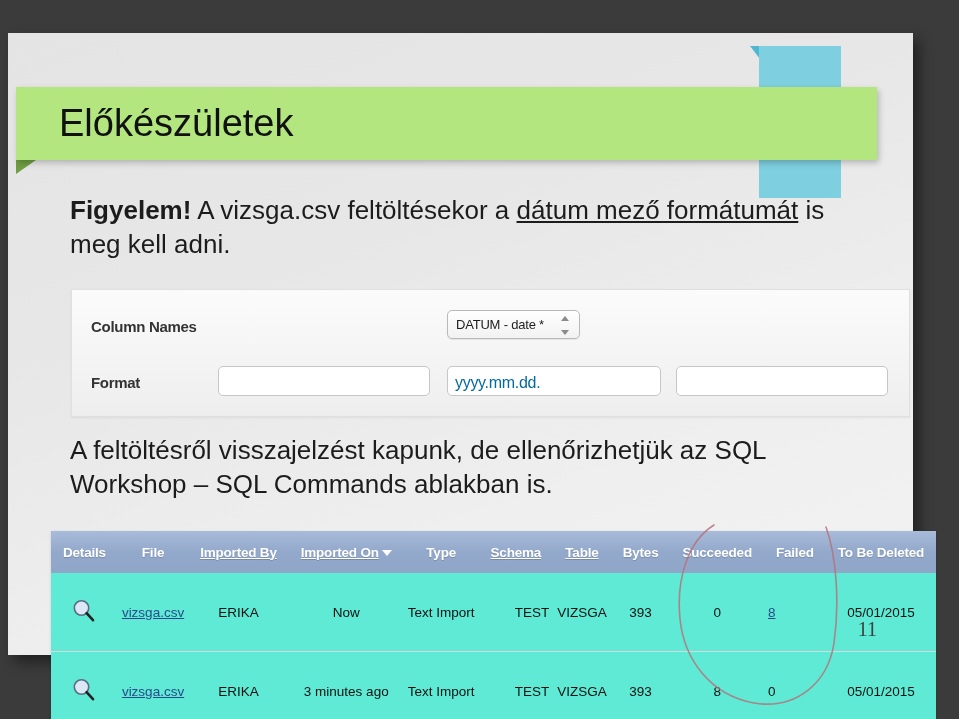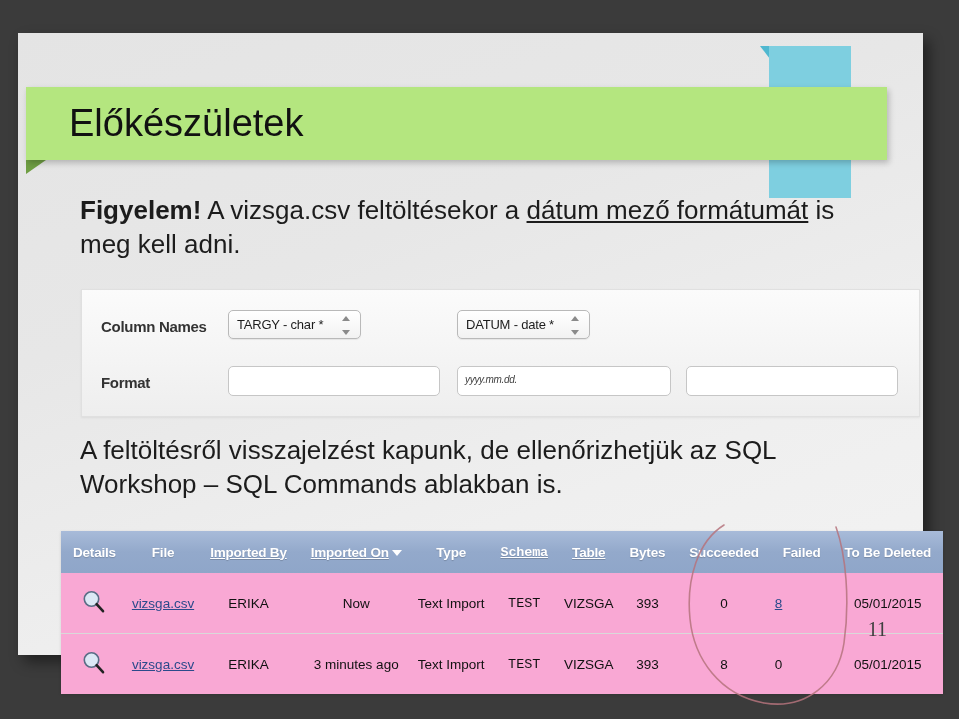--- a/index.html
+++ b/index.html
@@ -14,21 +14,21 @@
     position: relative;
     width: 959px;
     height: 719px;
     background: #3b3b3b;
     overflow: hidden;
   }
 
   
   #slide {
     position: absolute;
-    left: 18px;
+    left: 8px;
     top: 33px;
     width: 905px;
     height: 622px;
     background: linear-gradient(160deg, #e4e4e4 0%, #e7e7e7 35%, #efefef 70%, #f3f3f3 100%);
     box-shadow: 6px 7px 13px rgba(0,0,0,0.45);
   }
 
   
   #blue-band {
     position: absolute;
@@ -176,24 +176,23 @@
     background: #ffffff;
     border: 1px solid #c6c6c6;
     border-radius: 5px;
     box-sizing: border-box;
     position: relative;
   }
   .text-input.wide2 { width: 214px; }
   .input-val {
     position: absolute;
     left: 7px; top: 7px;
-    font-size: 10px;
-    color: #404040;
+    font-size: 16px;
+    color: #0369a1;
     letter-spacing: -0.3px;
-    font-style: italic;
   }
 
   
   #results-table {
     position: absolute;
     left: 43px;
     top: 498px;
     width: 877px;
     z-index: 6;
     border-collapse: collapse;
@@ -216,35 +215,35 @@
   #results-table thead th .sort-caret {
     display: inline-block;
     width: 0; height: 0;
     margin-left: 3px;
     border-left: 5px solid transparent;
     border-right: 5px solid transparent;
     border-top: 6px solid #ffffff;
     vertical-align: middle;
   }
   #results-table tbody td {
-    background: #f9a8d4;
+    background: #5eead4;
     height: 54px;
-    padding: 3px 4px;
+    padding: 12px 4px;
     color: #111;
     border-bottom: 1px solid #d9d9d9;
     white-space: nowrap;
   }
   #results-table tbody tr:last-child td { border-bottom: none; }
 
   .col-details  { width: 58px;  text-align: center; }
   .col-file     { width: 86px;  text-align: center; }
   .col-impby    { width: 92px;  text-align: center; margin-left: 24px; }
   .col-impon    { width: 118px; text-align: center; }
   .col-type     { width: 86px;  text-align: center; }
-  .col-schema   { width: 66px;  text-align: center; font-family: Liberation Mono, monospace; }
+  .col-schema   { width: 66px;  text-align: right; }
   .col-table    { width: 82px;  text-align: center; }
   .col-bytes    { width: 64px;  text-align: center; }
   .col-succ     { width: 90px;  text-align: center; }
   .col-fail     { width: 56px;  text-align: left; }
   .col-del      { width: 112px; text-align: center; }
 
   .file-link {
     color: #2b4a8b;
     text-decoration: underline;
     font-weight: normal;
@@ -296,29 +295,20 @@
 
     <div id="warning-para" class="body-text">
       <span class="strong">Figyelem!</span><span> A vizsga.csv feltöltésekor a </span><span class="underline">dátum mező formátumát</span><span> is meg kell adni.</span>
     </div>
 
     <div id="form-panel">
 
       <div class="form-row" id="form-row-columns">
         <div class="form-label">Column Names</div>
 
-        <div class="field-wrap field-col-1">
-          <div class="select-box">
-            <span class="select-text">TARGY - char *</span>
-            <span class="spinner">
-              <span class="spin-up"></span>
-              <span class="spin-dn"></span>
-            </span>
-          </div>
-        </div>
 
         <div class="field-wrap field-col-2">
           <div class="select-box">
             <span class="select-text">DATUM - date *</span>
             <span class="spinner">
               <span class="spin-up"></span>
               <span class="spin-dn"></span>
             </span>
           </div>
         </div>

